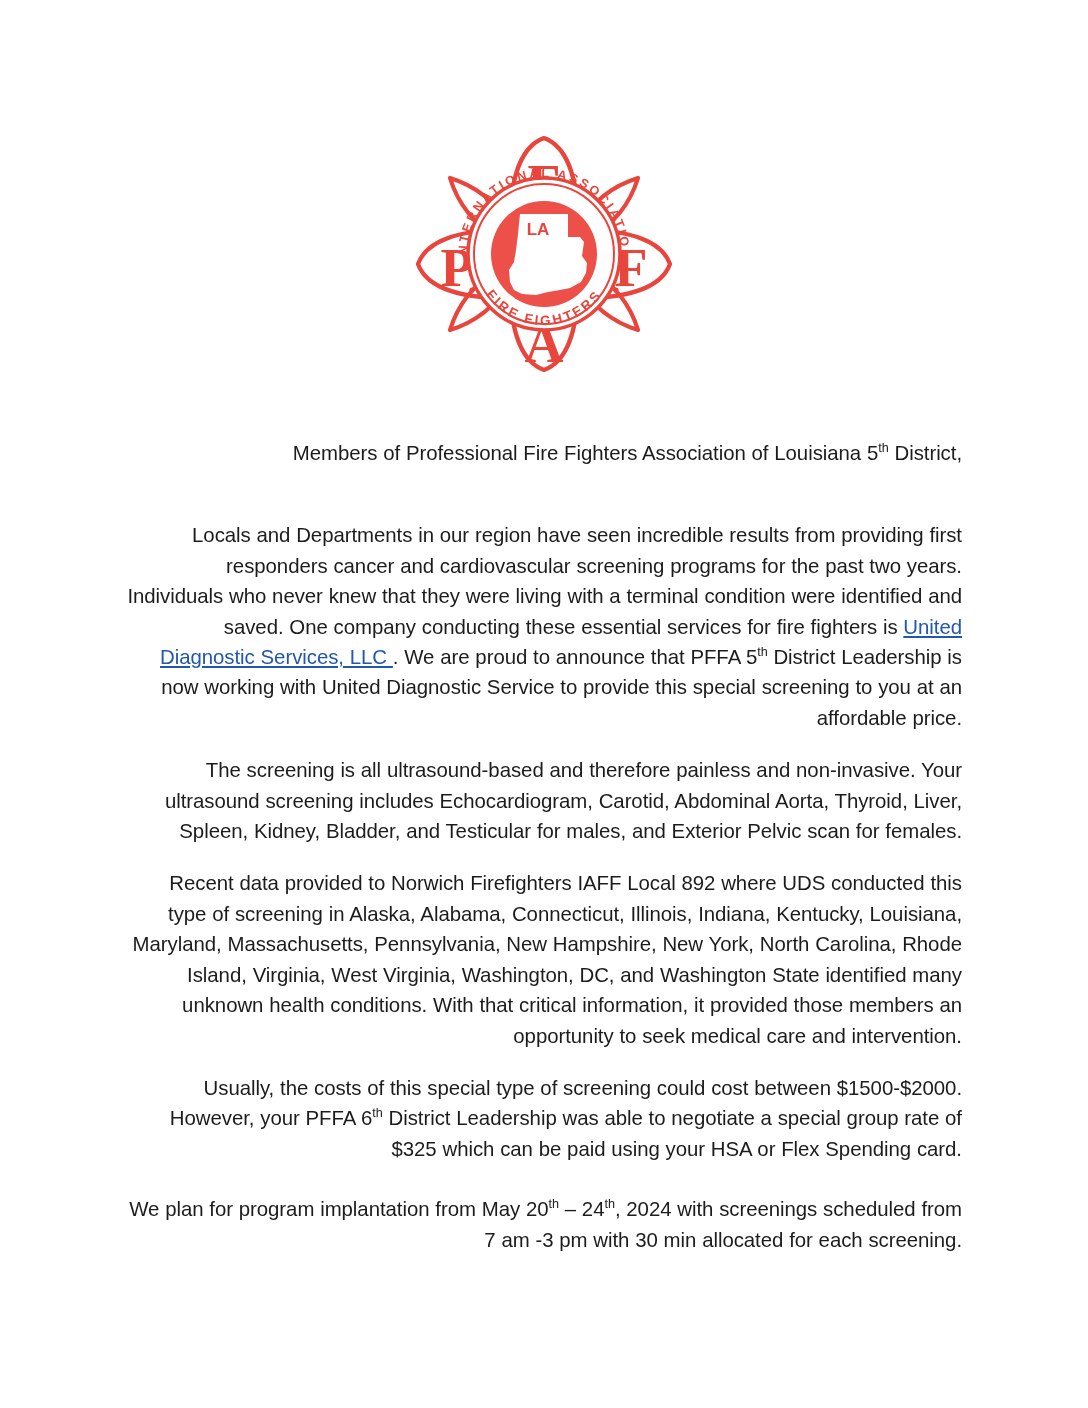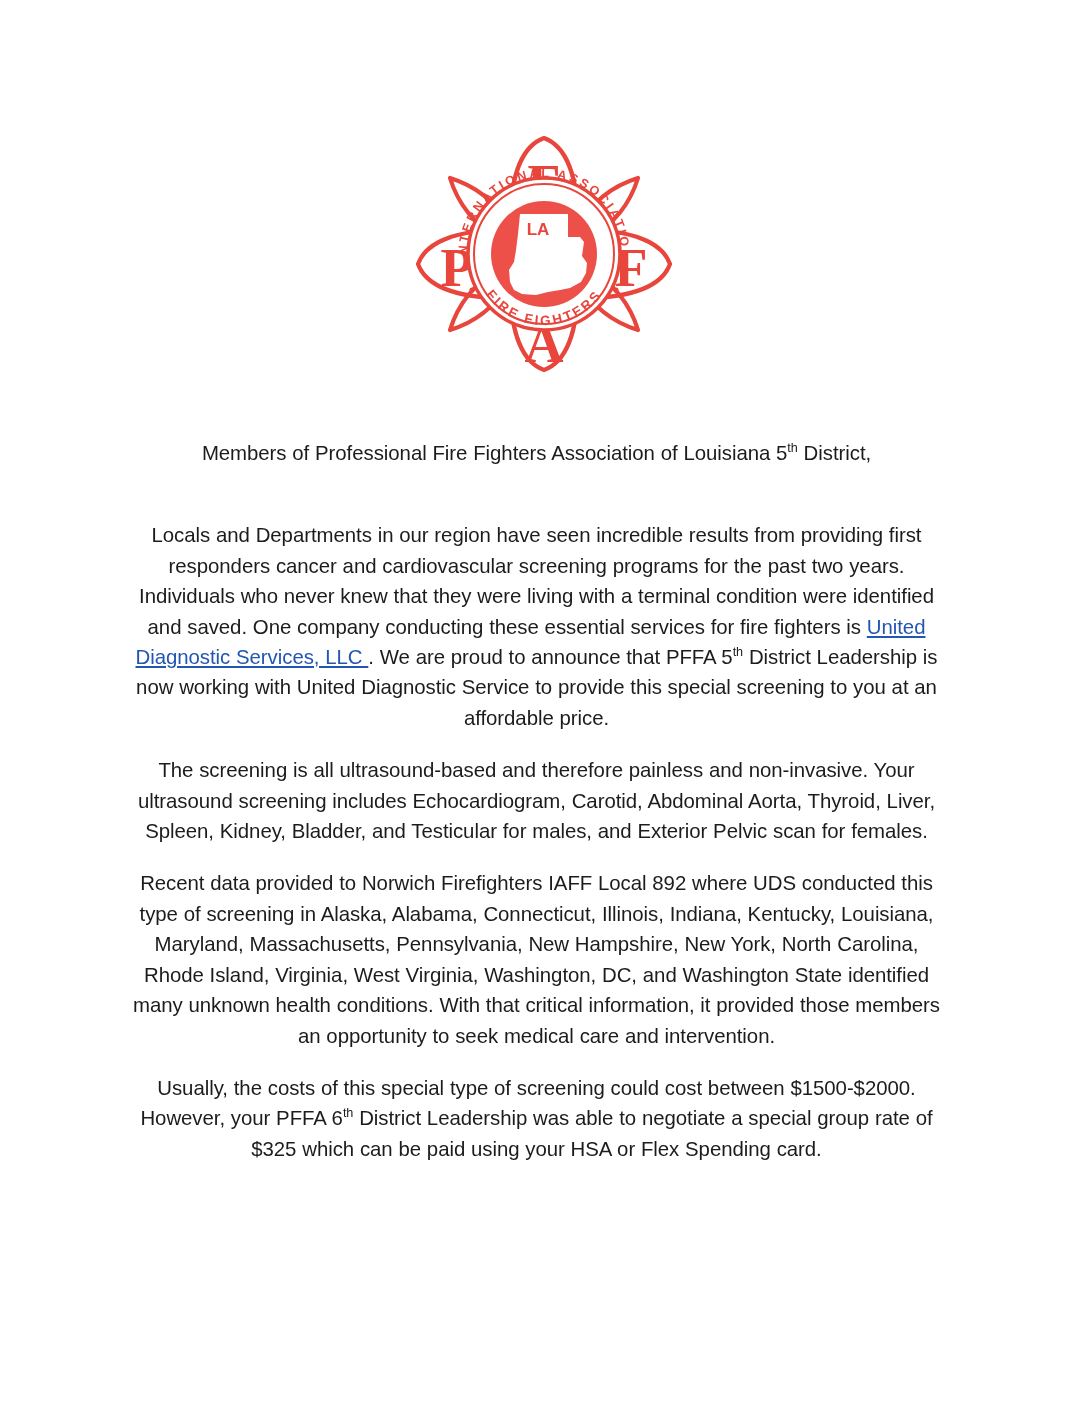--- a/index.html
+++ b/index.html
@@ -40,22 +40,22 @@
     position: absolute;
     left: 127px;
     top: 438px;
     width: 835px;
   }
   .para {
     font-size: 20.4px;
     line-height: 30.4px;
     letter-spacing: -0.05px;
     color: #1c1c1c;
-    margin: 0 16px 0 0;
-    text-align: center;
+    margin: 0 0 0 0;
+    text-align: right;
     word-spacing: 0.2px;
   }
   .gap-lg { height: 30px; }
   .gap-sm { height: 22px; }
 
   sup {
     font-size: 0.62em;
     vertical-align: super;
     line-height: 0;
   }
@@ -144,15 +144,16 @@
     <div class="gap-sm"></div>
 
     <p class="para">Recent data provided to Norwich Firefighters IAFF Local 892 where UDS conducted this type of screening in Alaska, Alabama, Connecticut, Illinois, Indiana, Kentucky, Louisiana, Maryland, Massachusetts, Pennsylvania, New Hampshire, New York, North Carolina, Rhode Island, Virginia, West Virginia, Washington, DC, and Washington State identified many unknown health conditions. With that critical information, it provided those members an opportunity to seek medical care and intervention.</p>
 
     <div class="gap-sm"></div>
 
     <p class="para"><span>Usually, the costs of this special type of screening could cost between $1500-$2000. However, your PFFA 6</span><sup>th</sup><span> District Leadership was able to negotiate a special group rate of $325 which can be paid using your HSA or Flex Spending card.</span></p>
 
     <div class="gap-lg"></div>
 
+    <p class="para"><span>We plan for program implantation from May 20</span><sup>th</sup><span> – 24</span><sup>th</sup><span>, 2024 with screenings scheduled from 7 am -3 pm with 30 min allocated for each screening.</span></p>
 
   </div>
 </div>
 
 </body></html>

